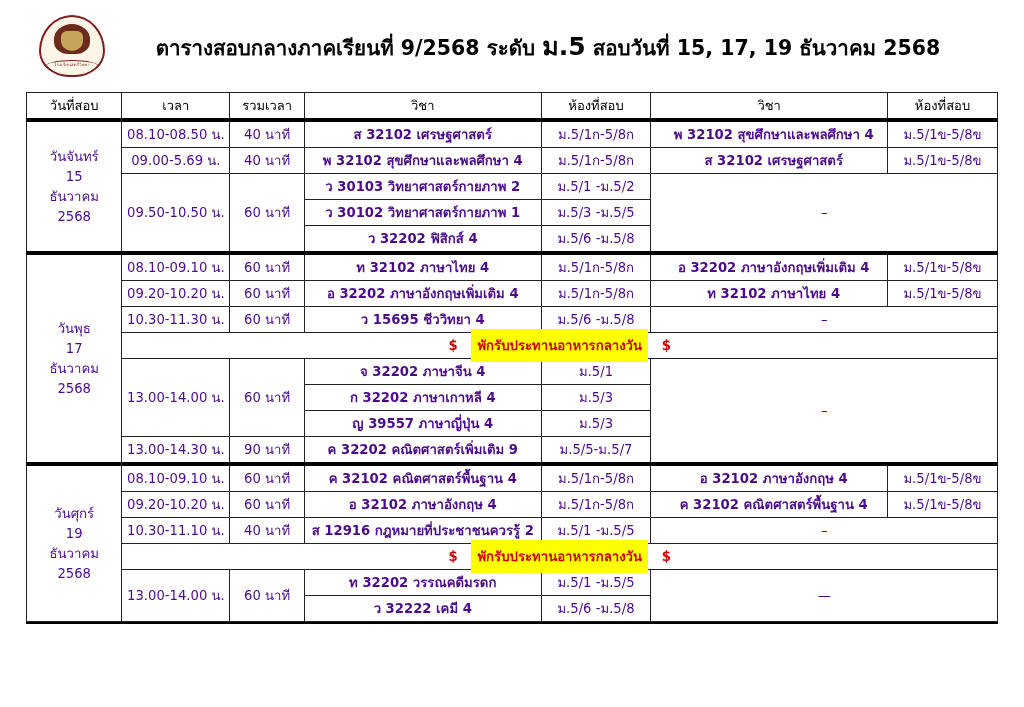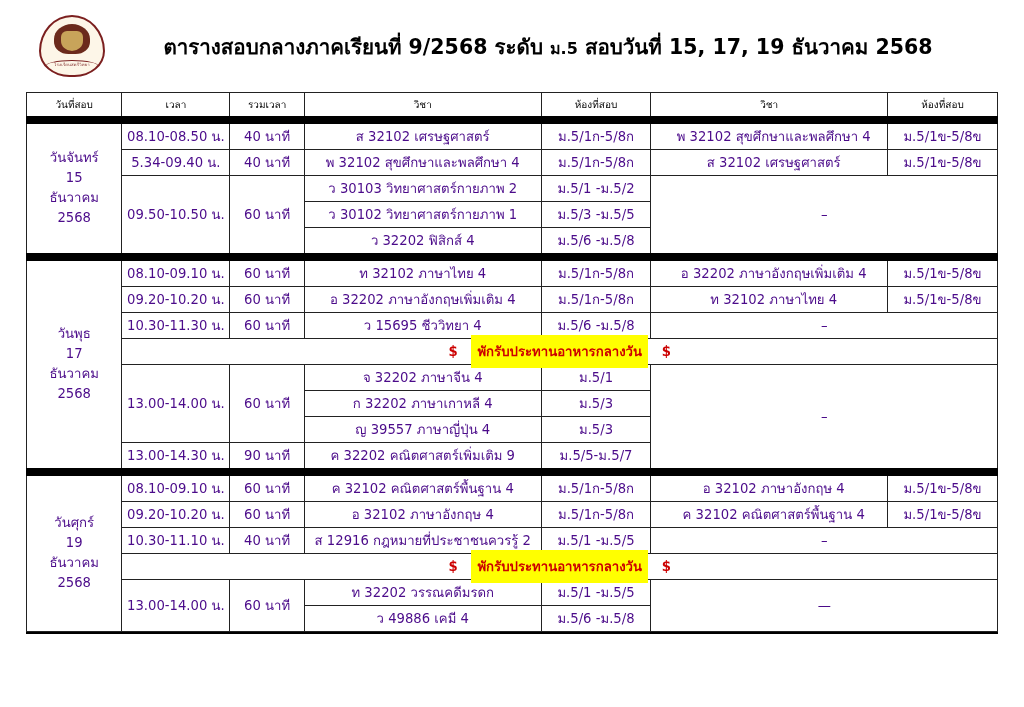--- a/index.html
+++ b/index.html
@@ -91,21 +91,21 @@
     text-align: center;
     padding-right: 10px;
   }
   .title {
     font-size: 20.5px;
     font-weight: bold;
     white-space: nowrap;
     letter-spacing: 0px;
   }
   .title .lvl {
-    font-size: 16px;
+    font-size: 25px;
   }
   
   table.sched {
     border-collapse: collapse;
     width: 972px;
     margin: 10px 0 0 0;
     table-layout: fixed;
   }
   table.sched td, table.sched th {
     border: 1px solid #222;
@@ -113,49 +113,50 @@
     color: #4b0b8a;
     text-align: center;
     padding: 2px 3px;
     vertical-align: middle;
     height: 25px;
     box-sizing: border-box;
   }
   table.sched th {
     color: #000;
     font-weight: normal;
-    font-size: 10px;
+    font-size: 13px;
     height: 27px;
   }
   .c-date   { width: 92px; }
   .c-time   { width: 104px; }
   .c-dur    { width: 72px; }
   .c-subj   { width: 228px; }
   .c-room   { width: 106px; }
   .c-subj2  { width: 228px; }
   .c-room2  { width: 106px; }
 
   td.date-cell {
     font-size: 13.6px;
     line-height: 20px;
     color: #4b0b8a;
   }
   td.subject {
     text-align: left;
     padding-left: 34px;
+    font-weight: bold;
   }
   td.subject.c2 {
     padding-left: 12px;
   }
   td.dash {
     font-size: 13px;
     color: #4b0b8a;
   }
   tr.thick-top > td, tr.thick-top > th {
-    border-top: 8px solid #000000;
+    border-top: 4px solid #000000;
   }
   .lunch {
     background: #ffffff;
     font-weight: bold;
     color: #cc0000;
     font-size: 14.5px;
     height: 28px;
   }
   .lunch .hl {
     background: #ffff00;
@@ -227,21 +228,21 @@
           <div>2568</div>
         </td>
         <td>08.10-08.50 น.</td>
         <td>40 นาที</td>
         <td class="subject">ส 32102  เศรษฐศาสตร์</td>
         <td>ม.5/1ก-5/8ก</td>
         <td class="subject c2">พ 32102  สุขศึกษาและพลศึกษา  4</td>
         <td>ม.5/1ข-5/8ข</td>
       </tr>
       <tr>
-        <td>5.34-09.40 น.</td>
+        <td>09.00-5.69 น.</td>
         <td>40 นาที</td>
         <td class="subject">พ 32102  สุขศึกษาและพลศึกษา  4</td>
         <td>ม.5/1ก-5/8ก</td>
         <td class="subject c2">ส 32102  เศรษฐศาสตร์</td>
         <td>ม.5/1ข-5/8ข</td>
       </tr>
       <tr>
         <td rowspan="3">09.50-10.50 น.</td>
         <td rowspan="3">60 นาที</td>
         <td class="subject">ว 30103  วิทยาศาสตร์กายภาพ 2</td>
@@ -352,21 +353,21 @@
         </td>
       </tr>
       <tr>
         <td rowspan="2">13.00-14.00 น.</td>
         <td rowspan="2">60 นาที</td>
         <td class="subject">ท 32202  วรรณคดีมรดก</td>
         <td>ม.5/1 -ม.5/5</td>
         <td class="dash" rowspan="2" colspan="2">—</td>
       </tr>
       <tr>
-        <td class="subject">ว 49886  เคมี 4</td>
+        <td class="subject">ว 32222  เคมี 4</td>
         <td>ม.5/6 -ม.5/8</td>
       </tr>
 
     </tbody>
   </table>
 
   <div class="bottom-rule"></div>
 </div>
 
 </body></html>

